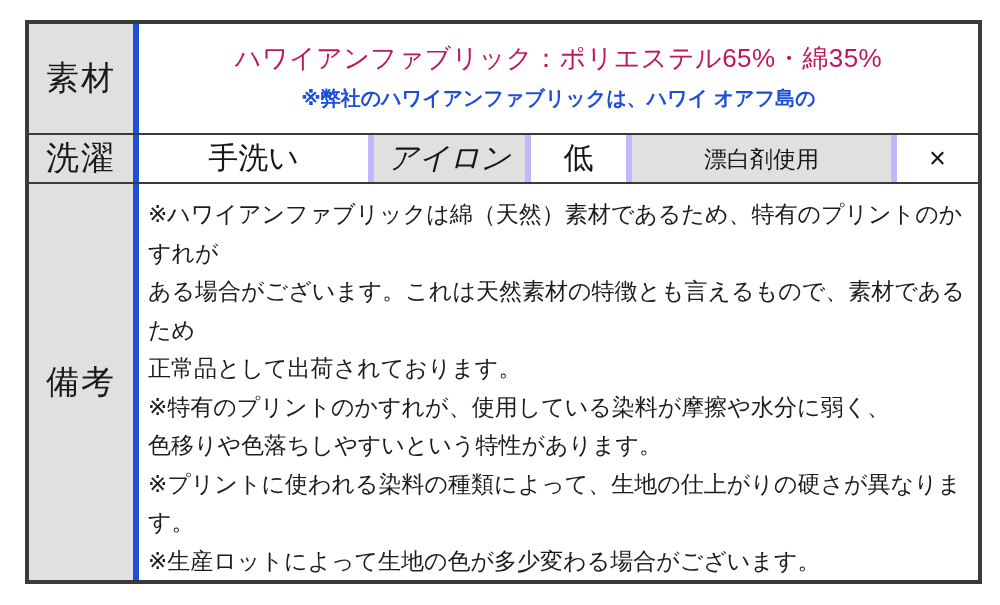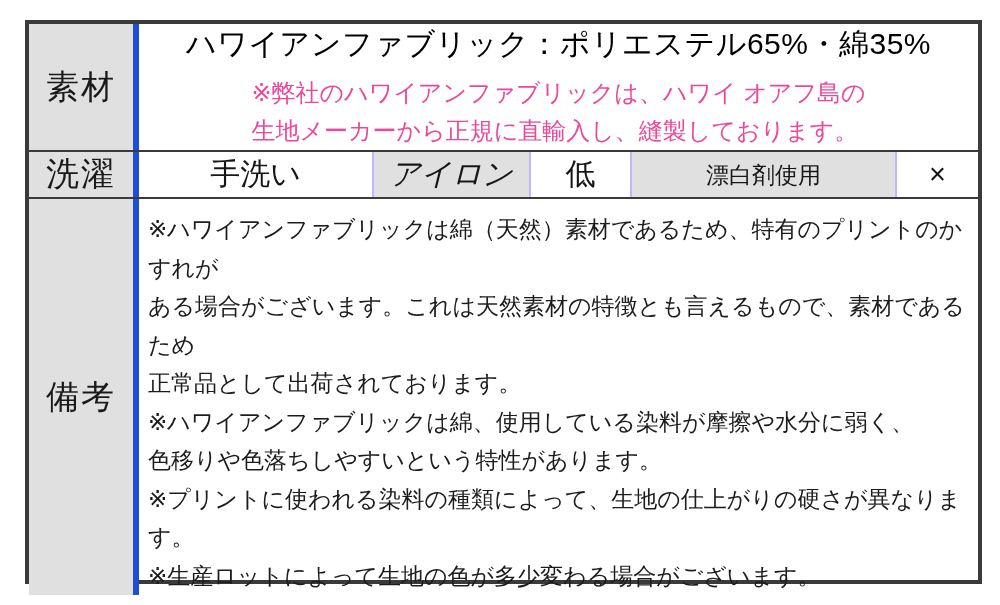--- a/index.html
+++ b/index.html
@@ -41,39 +41,40 @@
 
   
   .material-content {
     flex: 1;
     display: flex;
     flex-direction: column;
     align-items: center;
     justify-content: center;
   }
   .material-title {
-    font-size: 30px;
+    font-size: 26px;
     letter-spacing: 0.5px;
-    margin-bottom: 9px;
-    color: #000000;
+    margin-bottom: 3px;
+    color: #be185d;
   }
   .material-notes {
     display: inline-block;
     text-align: left;
-    font-size: 24px;
+    font-size: 20px;
     line-height: 38px;
-    color: #ec4899;
+    color: #1d4ed8;
+    font-weight: bold;
   }
 
   
   .wash-cell {
     display: flex;
     align-items: center;
     justify-content: center;
-    border-right: 2px solid #c4b5fd;
+    border-right: 6px solid #c4b5fd;
     font-size: 30px;
     color: #161616;
   }
   .cell-hand   { flex: 0 0 235px; background: #ffffff; }
   .cell-iron   { flex: 0 0 157px; background: #e0e0e0; font-style: italic; }
   .cell-low    { flex: 0 0 101px; background: #ffffff; }
   .cell-bleach {
     flex: 0 0 265px;
     background: #e0e0e0;
     flex-direction: column;
@@ -97,21 +98,20 @@
 <div class="spec-table">
 
   <div class="row row-material">
     <div class="label-cell">
       <span>素材</span>
     </div>
     <div class="material-content">
       <div class="material-title">ハワイアンファブリック：ポリエステル65%・綿35%</div>
       <div class="material-notes">
         <div>※弊社のハワイアンファブリックは、ハワイ オアフ島の</div>
-        <div>生地メーカーから正規に直輸入し、縫製しております。</div>
       </div>
     </div>
   </div>
 
   <div class="row row-washing">
     <div class="label-cell">
       <span>洗濯</span>
     </div>
     <div class="wash-cell cell-hand">
       <span>手洗い</span>
@@ -131,20 +131,20 @@
   </div>
 
   <div class="row row-notes">
     <div class="label-cell">
       <span>備考</span>
     </div>
     <div class="notes-content">
       <div>※ハワイアンファブリックは綿（天然）素材であるため、特有のプリントのかすれが</div>
       <div>ある場合がございます。これは天然素材の特徴とも言えるもので、素材であるため</div>
       <div>正常品として出荷されております。</div>
-      <div>※ハワイアンファブリックは綿、使用している染料が摩擦や水分に弱く、</div>
+      <div>※特有のプリントのかすれが、使用している染料が摩擦や水分に弱く、</div>
       <div>色移りや色落ちしやすいという特性があります。</div>
       <div>※プリントに使われる染料の種類によって、生地の仕上がりの硬さが異なります。</div>
       <div>※生産ロットによって生地の色が多少変わる場合がございます。</div>
     </div>
   </div>
 
 </div>
 
 </body></html>

